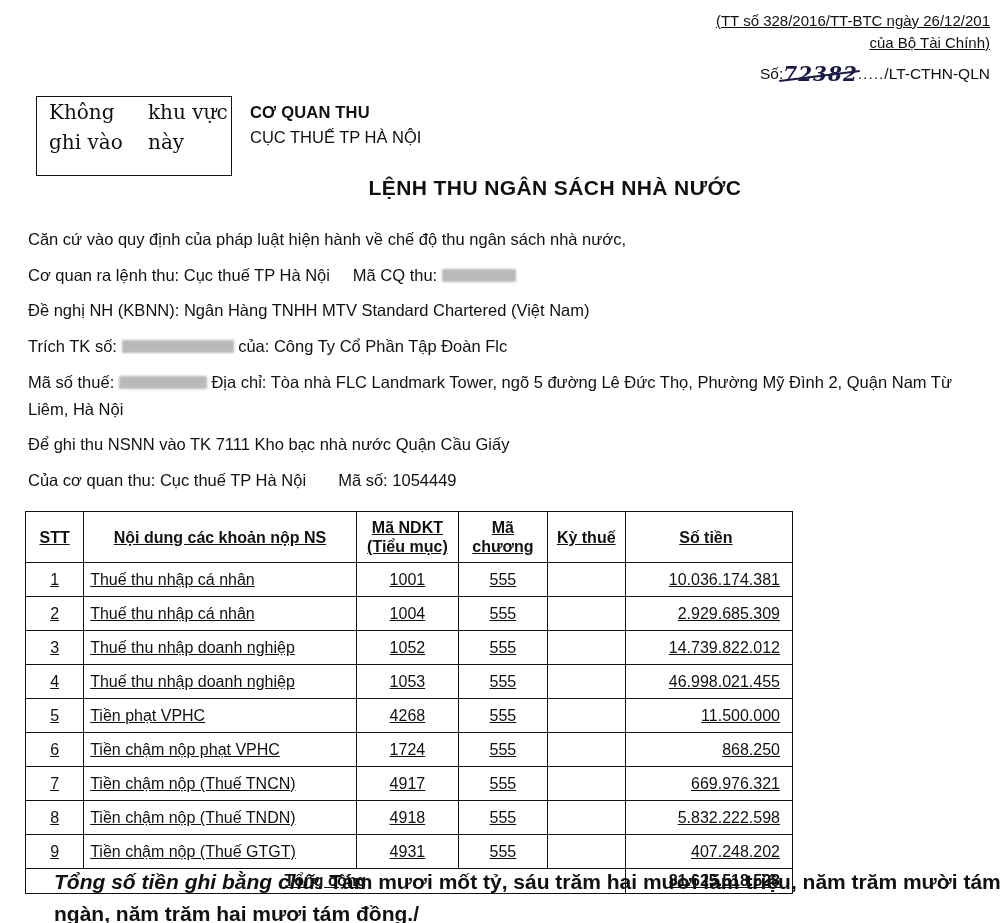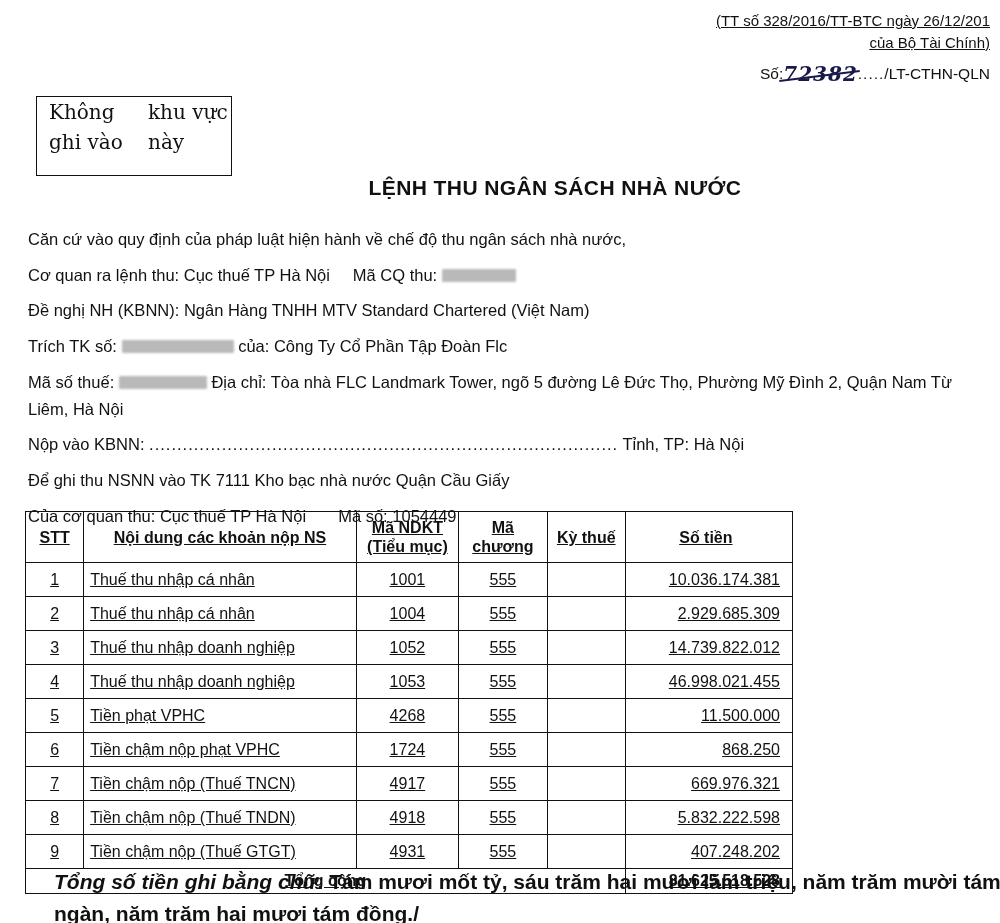--- a/index.html
+++ b/index.html
@@ -222,20 +222,24 @@
     <div class="line4">
       <span>Số:</span><span class="handwritten strike-line">72382</span><span class="dotted">.....</span><span>/LT-CTHN-QLN</span>
     </div>
   </div>
 
   <div class="no-write-box">
     <div>Không ghi vào</div>
     <div>khu vực này</div>
   </div>
 
+  <div class="agency">
+    <div class="a1">CƠ QUAN THU</div>
+    <div class="a2">CỤC THUẾ TP HÀ NỘI</div>
+  </div>
 
   <div class="main-title">LỆNH THU NGÂN SÁCH NHÀ NƯỚC</div>
 
   <div class="body-block">
     <p>Căn cứ vào quy định của pháp luật  hiện hành về chế độ thu ngân sách nhà nước,</p>
 
     <p>
       <span>Cơ quan ra lệnh thu:</span>
       <span>Cục thuế TP Hà Nội</span>
       &nbsp;&nbsp;&nbsp;
@@ -255,26 +259,20 @@
       <span>Công Ty Cổ Phần Tập Đoàn Flc</span>
     </p>
 
     <p>
       <span>Mã số thuế:</span>
       <span class="redacted r3"></span>
       <span>Địa chỉ:</span>
       <span>Tòa nhà FLC Landmark Tower, ngõ 5 đường Lê Đức Thọ, Phường Mỹ Đình 2, Quận Nam Từ Liêm, Hà Nội</span>
     </p>
 
-    <p>
-      <span>Nộp vào KBNN:</span>
-      <span class="dotted">....................................................................................</span>
-      <span>Tỉnh, TP:</span>
-      <span>Hà Nội</span>
-    </p>
 
     <p>Để ghi thu NSNN vào TK 7111 Kho bạc nhà nước Quận Cầu Giấy</p>
 
     <p>
       <span>Của cơ quan thu:</span>
       <span>Cục thuế TP Hà Nội</span>
       &nbsp;&nbsp;&nbsp;&nbsp;&nbsp;
       <span>Mã số:</span>
       <span>1054449</span>
     </p>

